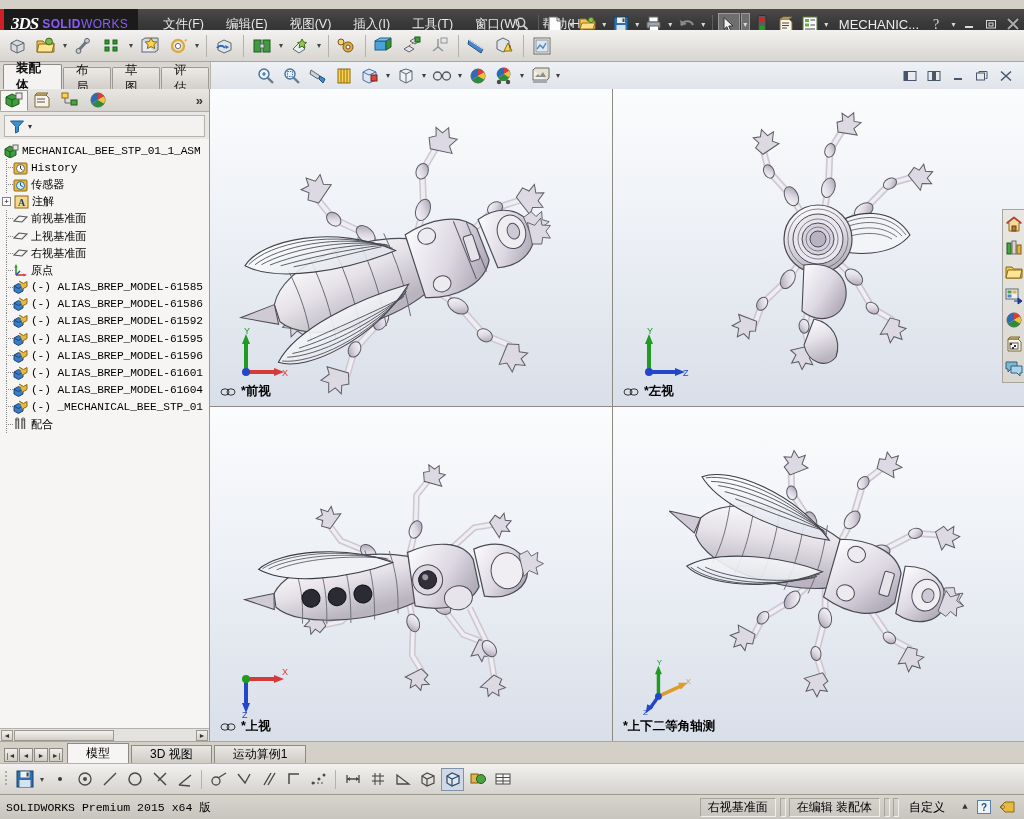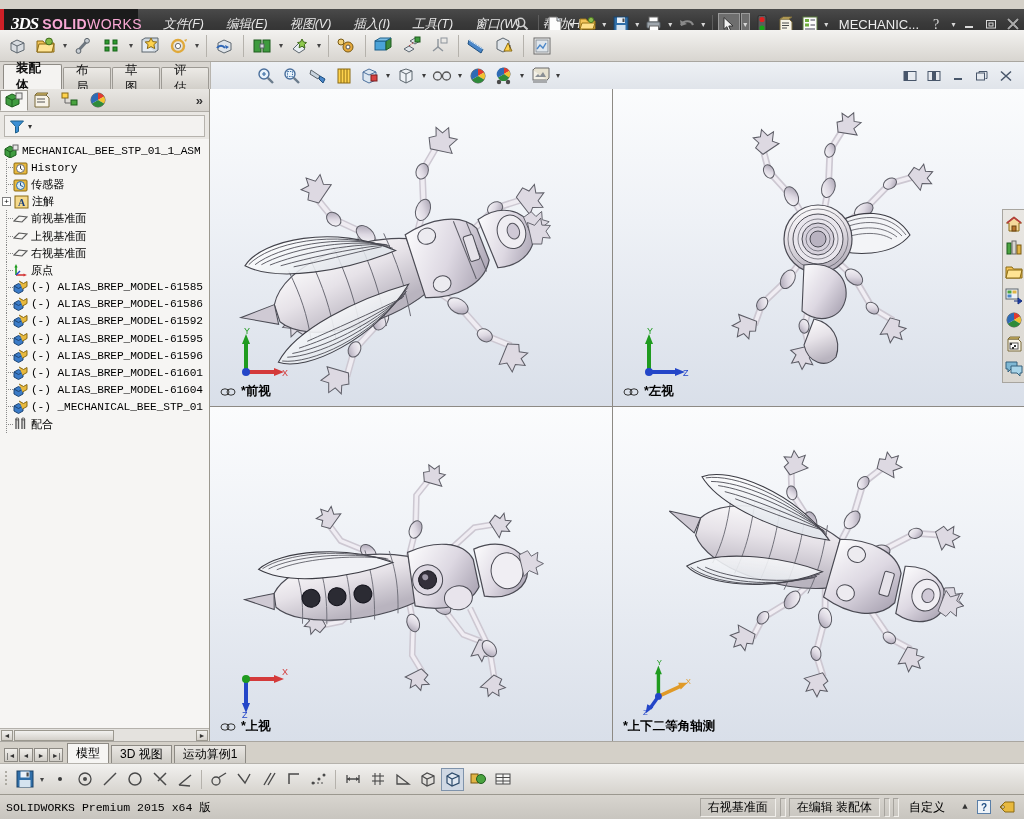--- a/index.html
+++ b/index.html
@@ -20,23 +20,23 @@
   }
   .logo-wrap {
     width:138px; height:30px; background:#1b1b1b;
     display:flex; align-items:center; position:relative;
     border-left:4px solid #cf2027;
   }
   .logo-3ds {
     color:#fff; font-family:"Liberation Serif",serif; font-style:italic;
     font-weight:bold; font-size:17px; margin-left:7px; letter-spacing:-1px;
   }
-  .logo-txt { color:#f9a8d4; font-weight:bold; font-size:14px; letter-spacing:.4px; margin-left:4px;}
+  .logo-txt { color:#8b5cf6; font-weight:bold; font-size:12px; letter-spacing:.4px; margin-left:4px;}
   .logo-txt .thin{ font-weight:normal; }
-  .menu { display:flex; align-items:center; margin-left:14px;font-style:italic; }
+  .menu { display:flex; align-items:center; margin-left:14px; }
   .menu-item {
     color:#e8e8e8; font-size:12.5px; padding:3px 11px; cursor:default; white-space:nowrap;
   }
 
   .tb-right { position:absolute; right:0; top:0; height:30px; display:flex; align-items:center; }
   .qbtn {
     width:22px; height:22px; display:flex; align-items:center; justify-content:center;
     margin:0 1px; position:relative;
   }
   .qarrow { width:9px; color:#d8d8d8; font-size:8px; text-align:center; }
@@ -149,21 +149,21 @@
 
   
   .btabs {
     position:absolute; left:0; top:741px; width:1024px; height:22px;
     background:#d4d0c8; border-top:1px solid #a9a6a0; display:flex; align-items:flex-end;
   }
   .nav-arrows { display:flex; align-items:center; padding:0 3px 1px 4px;}
   .navb { width:14px;height:14px; border:1px solid #8d8a84; background:linear-gradient(180deg,#f1efeb,#cfccc6);
           font-size:7px; display:flex;align-items:center;justify-content:center; margin-right:1px; color:#333;}
   .btab {
-    height:18px; padding:0 8px; font-size:12px; display:flex;align-items:center;
+    height:18px; padding:0 18px; font-size:12px; display:flex;align-items:center;
     background:linear-gradient(180deg,#e9e7e3,#cfccc6); border:1px solid #8d8a84;
     border-bottom:none; margin-right:2px;
   }
   .btab.active { background:#f6f5f3; height:20px; font-weight:normal; }
 
   
   .btoolbar {
     position:absolute; left:0; top:763px; width:1024px; height:31px;
     background:linear-gradient(180deg,#f2f1ef 0%,#e2e0dc 55%,#d6d3cd 100%);
     border-top:1px solid #b5b2ac; display:flex; align-items:center; padding-left:4px;

